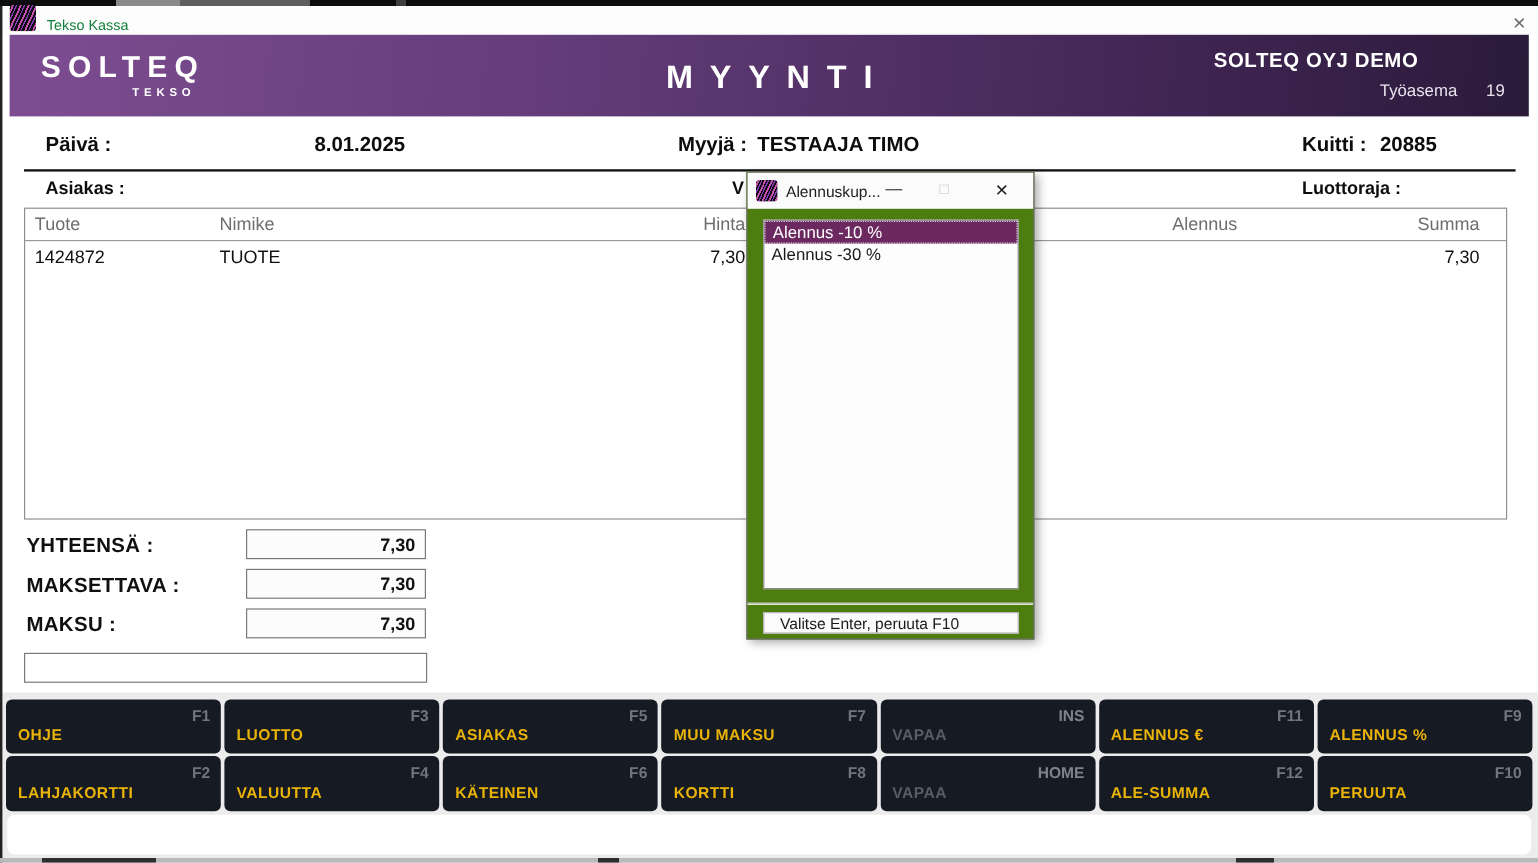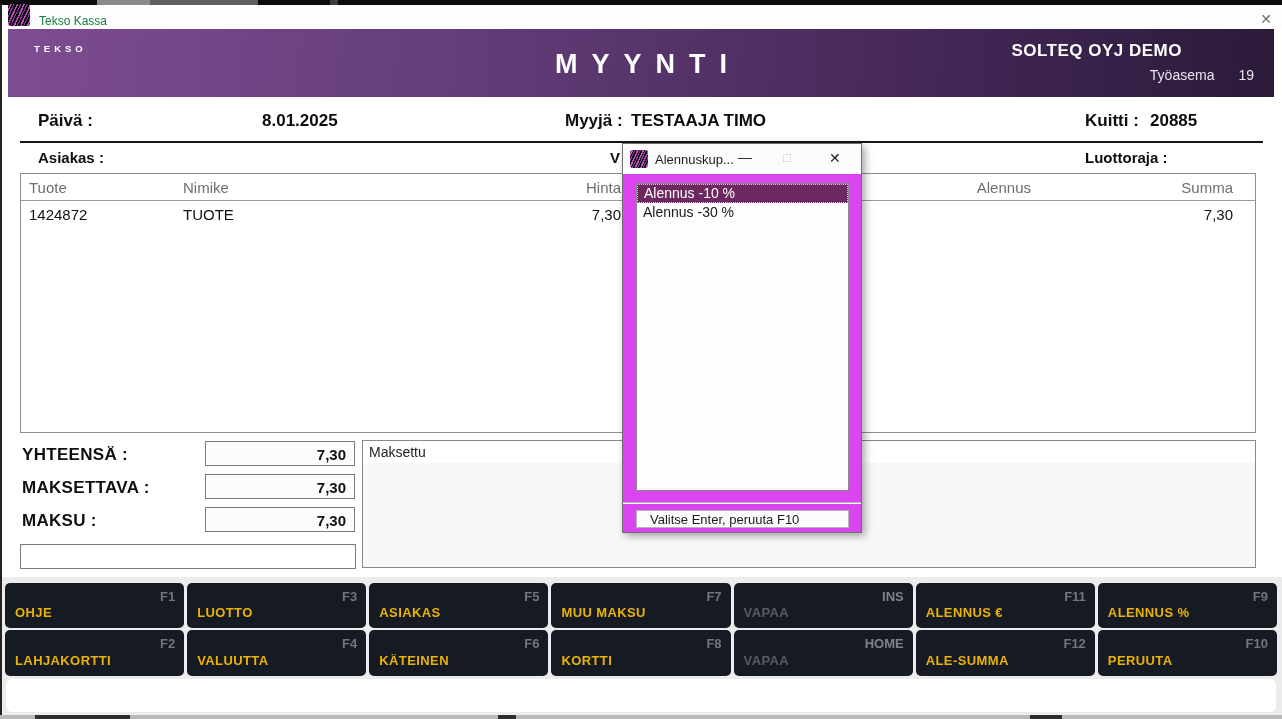--- a/index.html
+++ b/index.html
@@ -54,21 +54,21 @@
   .tot-lbl { position:absolute; left:22px; font-size:17px; font-weight:bold; letter-spacing:.3px; color:#101010; }
   .tot-box { position:absolute; left:205px; width:150px; height:25px; border:1px solid #7a7a7a; background:#fcfcfc;
     font-size:15px; font-weight:bold; text-align:right; padding:4px 8px 0 0; color:#101010; }
   .entry-box { position:absolute; left:20px; top:544px; width:336px; height:25px; border:1px solid #7a7a7a; background:#fff; }
 
   .paid-panel { position:absolute; left:362px; top:440px; width:894px; height:128px; border:1px solid #8a8a8a;
     background:linear-gradient(#ffffff 0 22px,#f8f8f8 22px 100%); }
   .paid-title { position:absolute; left:6px; top:3px; font-size:14px; color:#222; }
 
   
-  .dialog { position:absolute; left:622px; top:143px; width:240px; height:390px; background:#d946ef;
+  .dialog { position:absolute; left:622px; top:143px; width:240px; height:390px; background:#4d7c0f;
     border:1px solid #6f6f6f; box-shadow:3px 3px 8px rgba(0,0,0,.35); z-index:40; }
   .dlg-titlebar { position:absolute; left:0; top:0; width:100%; height:30px; background:#fbfbfb; }
   .dlg-icon { position:absolute; left:7px; top:6px; width:18px; height:18px; border-radius:3px; background:#0d0d12;
     background-image:repeating-linear-gradient(115deg, transparent 0 1.5px, #c94fae 1.5px 3px, transparent 3px 4px, #8a3bbf 4px 5px); }
   .dlg-title { position:absolute; left:32px; top:8px; font-size:13px; color:#1c1c1c; }
   .dlg-min { position:absolute; left:115px; top:5px; font-size:14px; color:#333; }
   .dlg-max { position:absolute; left:160px; top:6px; font-size:13px; color:#c9c9c9; }
   .dlg-close { position:absolute; left:206px; top:6px; font-size:14px; color:#222; }
   .dlg-list { position:absolute; left:13px; top:39px; width:213px; height:308px; border:1px solid #8a8a8a; background:#fdfdfd; }
   .dlg-item { height:19px; font-size:14px; color:#1a1a1a; padding:1px 0 10px 6px; }
@@ -101,20 +101,21 @@
   <div class="titlebar">
     <span class="win-title">Tekso Kassa</span>
     <span class="win-close">✕</span>
   </div>
   <div class="app-icon"></div>
 
   <div class="main-panel"></div>
 
   <div class="header-band">
     <div class="brand">
+      <div class="brand-main">SOLTEQ</div>
       <div class="brand-sub">TEKSO</div>
     </div>
     <div class="screen-title">MYYNTI</div>
     <div class="company">SOLTEQ OYJ DEMO</div>
     <div class="workstation">
       <span>Työasema</span><b>19</b>
     </div>
   </div>
 
   <div class="row1">
@@ -151,23 +152,20 @@
   </div>
 
   <span class="tot-lbl" style="top:445px">YHTEENSÄ :</span>
   <div class="tot-box" style="top:441px">7,30</div>
   <span class="tot-lbl" style="top:478px">MAKSETTAVA :</span>
   <div class="tot-box" style="top:474px">7,30</div>
   <span class="tot-lbl" style="top:511px">MAKSU :</span>
   <div class="tot-box" style="top:507px">7,30</div>
   <div class="entry-box"></div>
 
-  <div class="paid-panel">
-    <span class="paid-title">Maksettu</span>
-  </div>
 
   <div class="dialog">
     <div class="dlg-titlebar">
       <div class="dlg-icon"></div>
       <span class="dlg-title">Alennuskup...</span>
       <span class="dlg-min">—</span>
       <span class="dlg-max">□</span>
       <span class="dlg-close">✕</span>
     </div>
     <div class="dlg-list">

